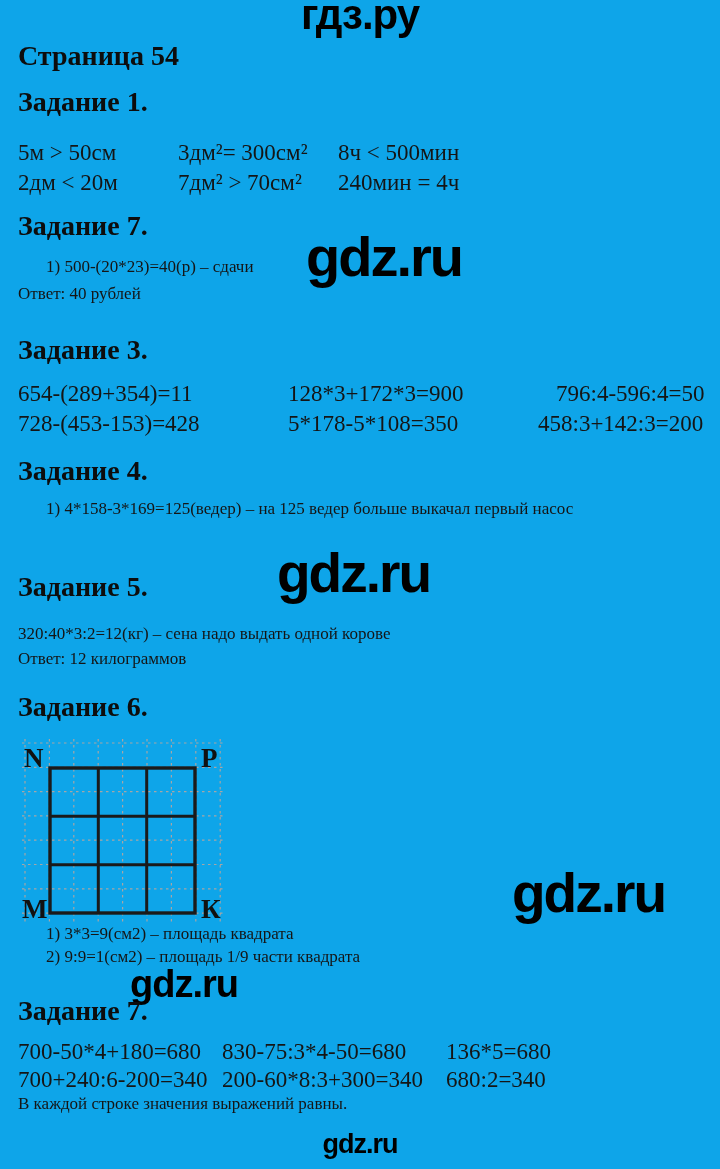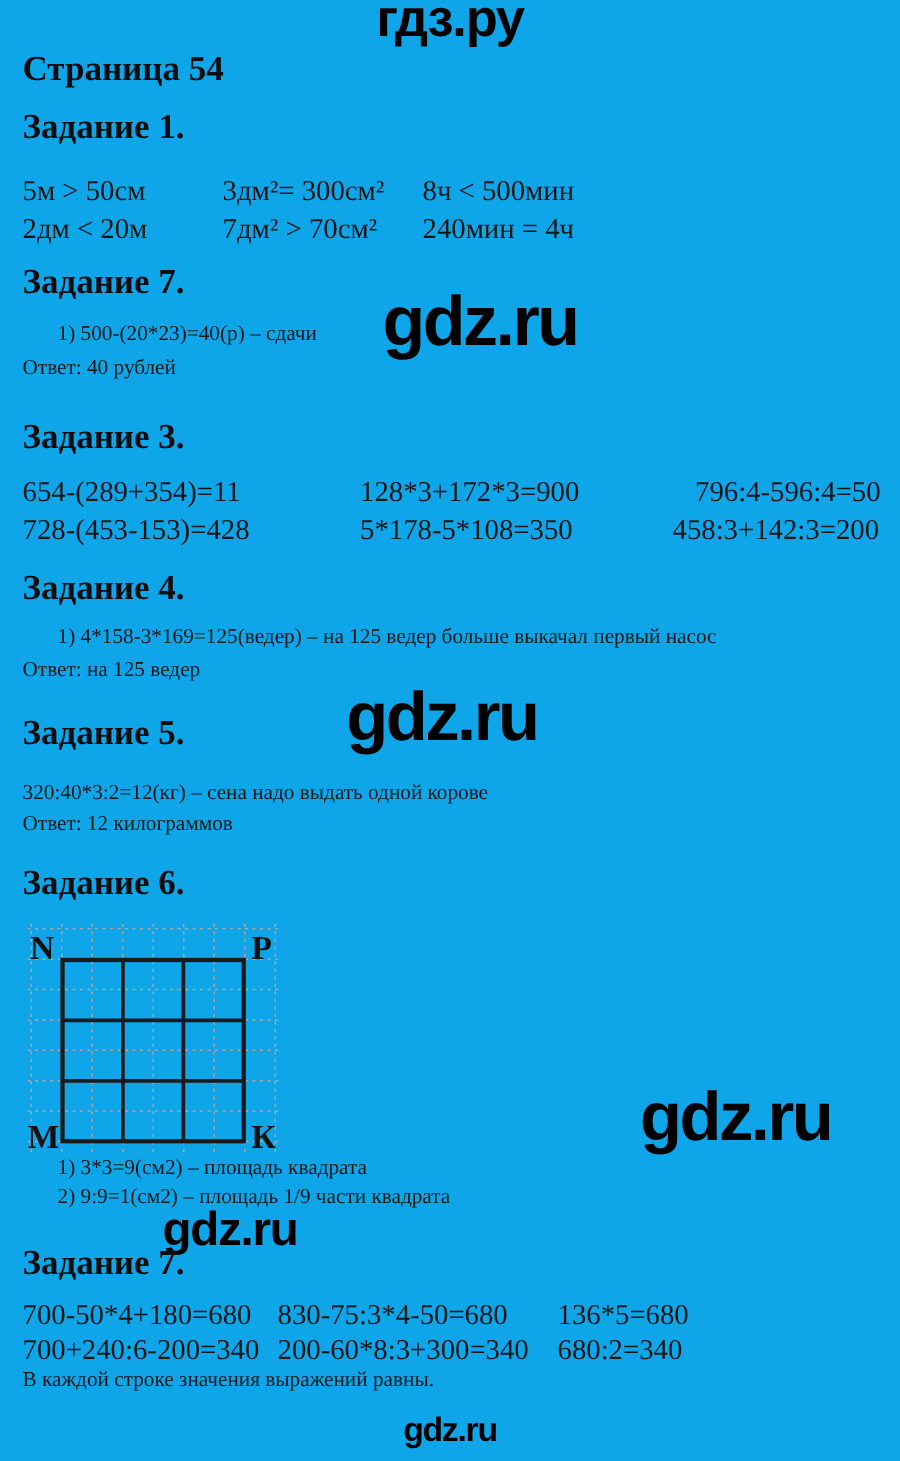--- a/index.html
+++ b/index.html
@@ -53,21 +53,20 @@
     <div class="cell" style="left:0; top:0;">654-(289+354)=11</div>
     <div class="cell" style="left:270px; top:0;">128*3+172*3=900</div>
     <div class="cell" style="left:538px; top:0;text-align:center;">796:4-596:4=50</div>
     <div class="cell" style="left:0; top:30px;">728-(453-153)=428</div>
     <div class="cell" style="left:270px; top:30px;">5*178-5*108=350</div>
     <div class="cell" style="left:520px; top:30px;">458:3+142:3=200</div>
   </div>
 
   <div class="title" style="left:18px; top:457px;">Задание 4.</div>
   <div class="line" style="left:46px; top:500px;">1) 4*158-3*169=125(ведер) – на 125 ведер больше выкачал первый насос</div>
-  <div class="line" style="left:18px; top:527px;">Ответ: на 125 ведер</div>
 
   <div class="wm wm-b">gdz.ru</div>
   <div class="title" style="left:18px; top:573px;">Задание 5.</div>
   <div class="line" style="left:18px; top:625px;">320:40*3:2=12(кг) – сена надо выдать одной корове</div>
   <div class="line" style="left:18px; top:650px;">Ответ: 12 килограммов</div>
 
   <div class="title" style="left:18px; top:693px;">Задание 6.</div>
 
   <svg class="figure" width="202" height="188" viewBox="0 0 202 188" xmlns="http://www.w3.org/2000/svg">
     <g stroke="#a6a6a6" stroke-width="1.2" stroke-dasharray="2.5 3.5">

